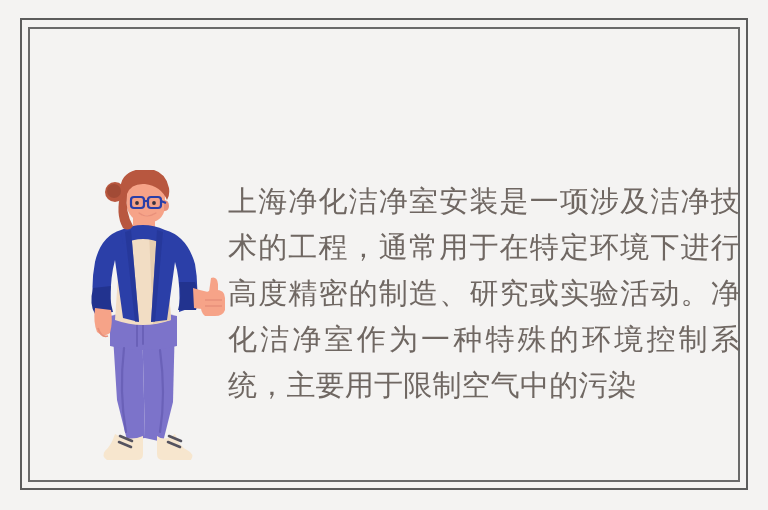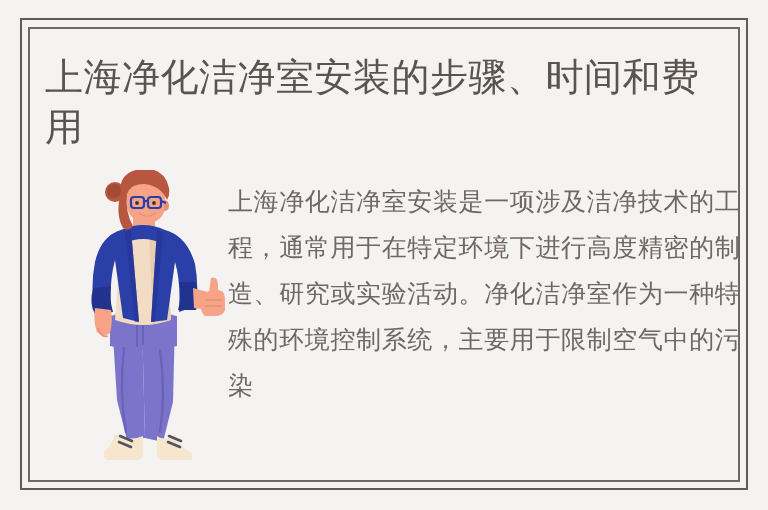--- a/index.html
+++ b/index.html
@@ -81,38 +81,37 @@
     width: 160px;
     height: 312px;
   }
 
   
   .body-text {
     position: absolute;
     left: 183px;
     top: 10px;
     width: 512px;
-    font-size: 25px;
+    font-size: 29px;
     line-height: 46px;
     color: #6f6762;
     letter-spacing: 0.2px;
     text-align: justify;
     text-justify: inter-ideograph;
     word-break: break-all;
   }
 </style>
 </head>
 <body>
 
 <div id="page">
 
   <div class="frame-outer"></div>
   <div class="frame-inner"></div>
 
-  <div class="title">上海净化洁净室安装的步骤、时间和费用</div>
 
   <div class="content">
 
     <div class="illustration">
       <svg viewBox="0 0 160 312" xmlns="http://www.w3.org/2000/svg" aria-hidden="true">
 
         <path d="M47 150 L77 150 L80 268 L62 270 L52 230 Z" fill="#7c73ca"></path>
 
         <path d="M77 150 L110 150 L108 232 L98 272 L80 268 Z" fill="#7c73ca"></path>
 

